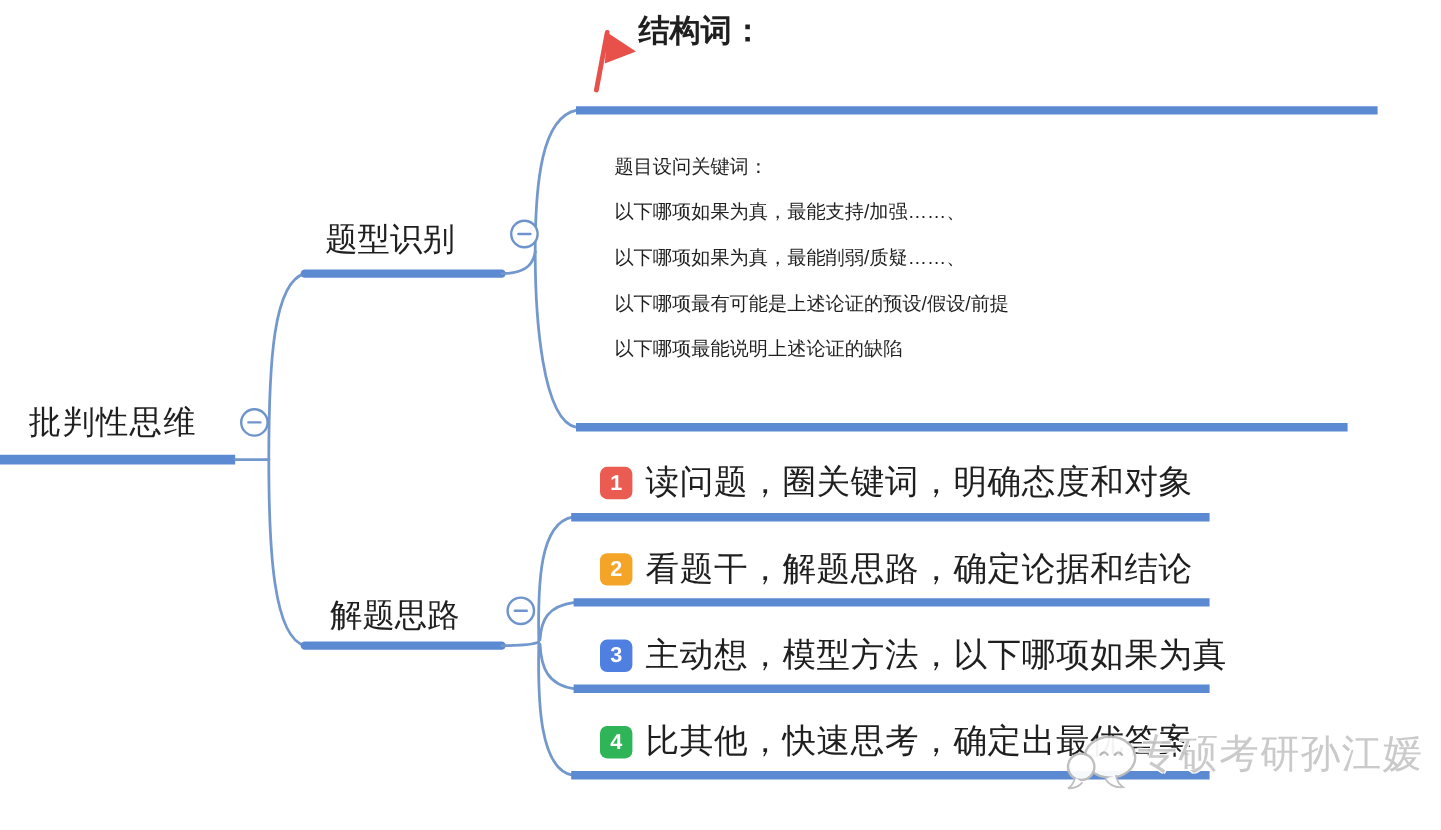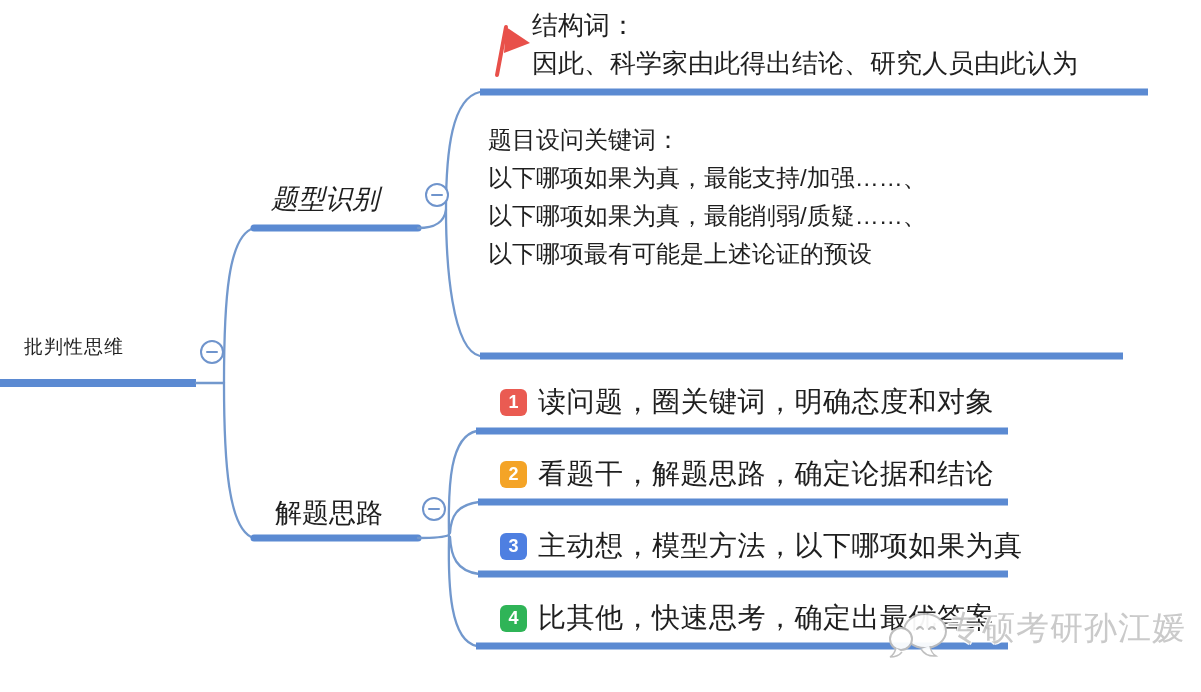--- a/index.html
+++ b/index.html
@@ -14,26 +14,26 @@
     overflow:hidden;
   }
   svg.wires{position:absolute;left:0;top:0;z-index:0;}
   .wires .bar{stroke:var(--line);stroke-width:7;fill:none;stroke-linecap:butt;}
   .wires .bar.rnd{stroke-linecap:round;}
   .wires .bar.root{stroke-width:8;}
   .wires .curve{stroke:var(--curve);stroke-width:2.3;fill:none;stroke-linecap:round;}
   .wires .collapse-circle{fill:#ffffff;stroke:var(--circle);stroke-width:2;}
   .wires .collapse-minus{stroke:var(--circle);stroke-width:2;stroke-linecap:round;}
   .node-label{position:absolute;z-index:1;white-space:nowrap;font-weight:500;}
-  .root-label{left:24px;top:334px;font-size:19px;letter-spacing:1px;}
-  .branch1-label{left:271px;top:181px;font-size:27px;font-style:italic;}
+  .root-label{left:24px;top:334px;font-size:27px;letter-spacing:1px;}
+  .branch1-label{left:271px;top:181px;font-size:27px;}
   .branch2-label{left:275px;top:495px;font-size:27px;text-align:center;}
-  .flag-node{position:absolute;left:532px;top:6px;z-index:1;font-size:26px;line-height:38px;white-space:nowrap;font-weight:400;}
+  .flag-node{position:absolute;left:532px;top:6px;z-index:1;font-size:26px;line-height:38px;white-space:nowrap;font-weight:700;text-align:center;}
   .flag-icon{position:absolute;left:490px;top:22px;z-index:1;}
-  .para-node{position:absolute;left:488px;top:121px;z-index:1;font-size:24px;line-height:38px;white-space:nowrap;font-weight:500;}
+  .para-node{position:absolute;left:512px;top:121px;z-index:1;font-size:16px;line-height:38px;white-space:nowrap;font-weight:500;}
   .step-row{position:absolute;left:500px;z-index:1;display:flex;align-items:center;gap:11px;height:30px;white-space:nowrap;}
   .step-badge{width:27px;height:27px;border-radius:6px;color:#fff;font-size:18px;font-weight:bold;
     display:flex;align-items:center;justify-content:center;flex:0 0 auto;}
   .step-text{font-size:28px;font-weight:500;letter-spacing:0.5px;text-align:center;}
   .watermark{position:absolute;left:948px;top:606px;z-index:2;font-size:33px;letter-spacing:1px;
     color:var(--wm);white-space:nowrap;opacity:.95;
     text-shadow:-1px -1px 0 #fff,1px -1px 0 #fff,-1px 1px 0 #fff,1px 1px 0 #fff;}
   .wm-icon{position:absolute;left:888px;top:608px;z-index:2;opacity:.95;}
 </style>
 </head>
@@ -87,28 +87,28 @@
 
   <div class="node-label branch1-label">题型识别</div>
   <div class="node-label branch2-label">解题思路</div>
 
   <svg class="flag-icon" width="42" height="56" viewBox="0 0 42 56">
     <path d="M 7,53 L 16,5" stroke="#e8504a" stroke-width="4" stroke-linecap="round" fill="none"></path>
     <polygon points="16,5 40,21 14,31" fill="#e8504a"></polygon>
   </svg>
   <div class="flag-node">
     <div>结构词：</div>
-    <div>因此、科学家由此得出结论、研究人员由此认为</div>
   </div>
 
   <div class="para-node">
     <div>题目设问关键词：</div>
     <div>以下哪项如果为真，最能支持/加强……、</div>
     <div>以下哪项如果为真，最能削弱/质疑……、</div>
-    <div>以下哪项最有可能是上述论证的预设</div>
+    <div>以下哪项最有可能是上述论证的预设/假设/前提</div>
+    <div>以下哪项最能说明上述论证的缺陷</div>
   </div>
 
   <div class="step-row" style="top:387px">
     <div class="step-badge" style="background: rgb(234, 91, 82);">1</div>
     <div class="step-text">读问题，圈关键词，明确态度和对象</div>
   </div>
   <div class="step-row" style="top:459px">
     <div class="step-badge" style="background: rgb(244, 164, 39);">2</div>
     <div class="step-text">看题干，解题思路，确定论据和结论</div>
   </div>

